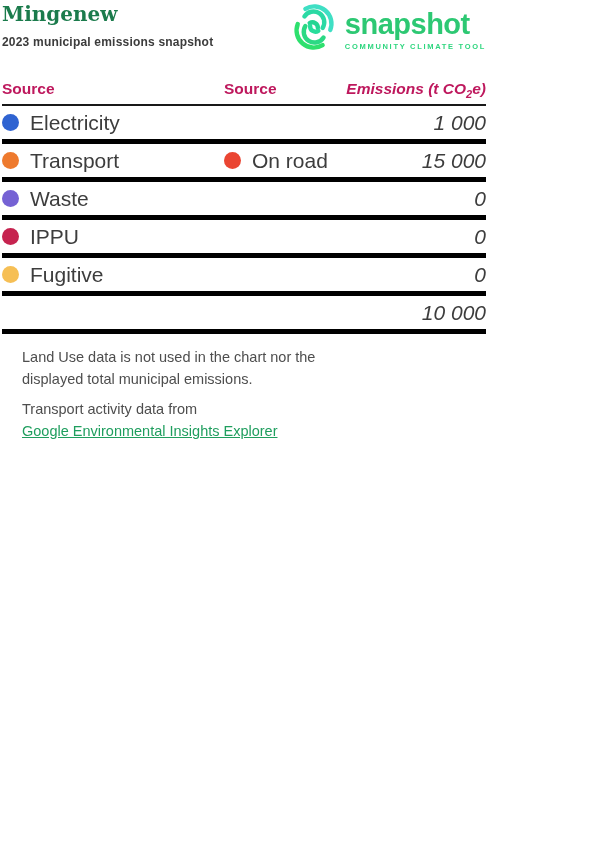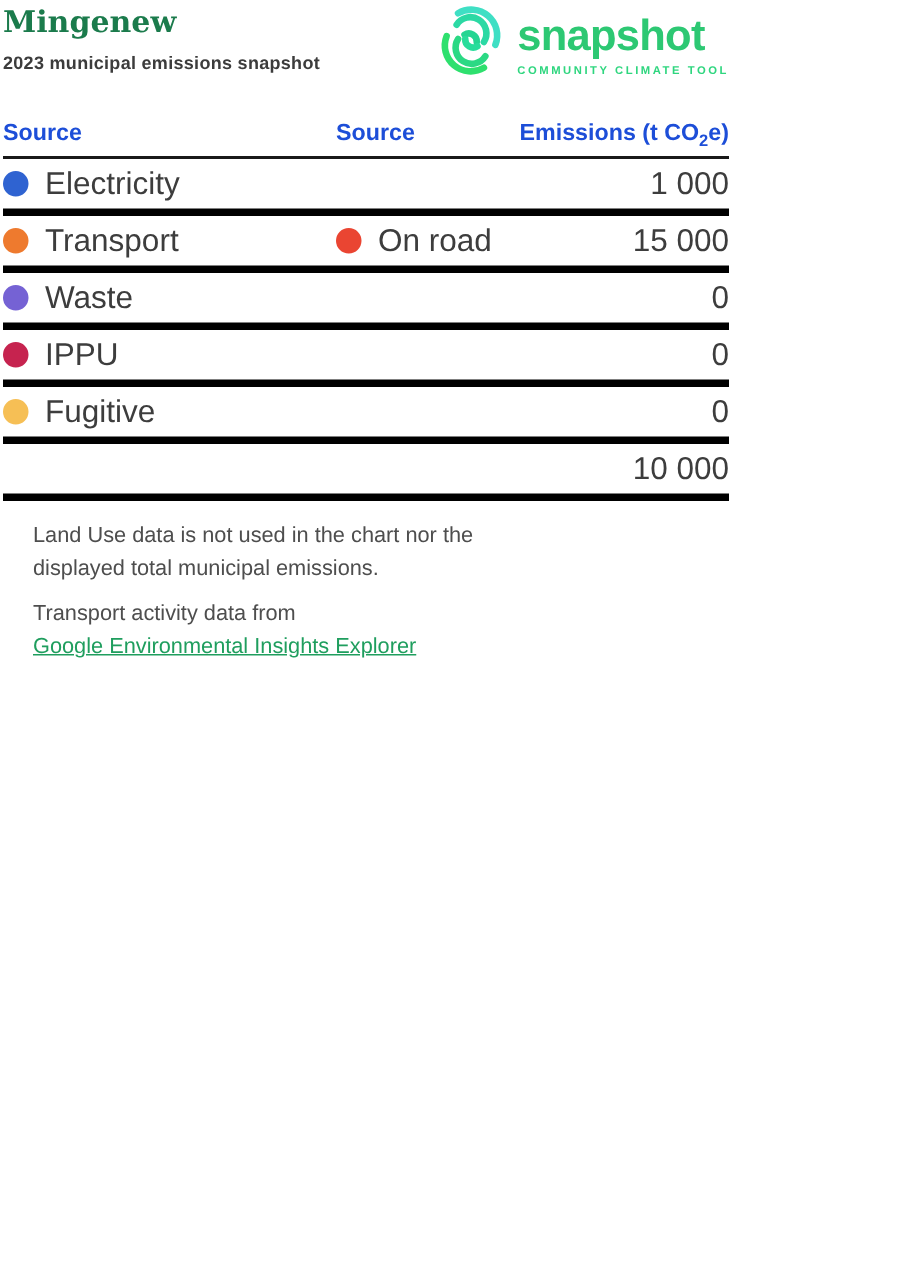--- a/index.html
+++ b/index.html
@@ -34,30 +34,30 @@
   .tagline {
     font-size: 7.5px; font-weight: 700; color: #2fd67f;
     letter-spacing: 1.7px; margin-top: 4px; white-space: nowrap;
   }
 
   
   .table { margin-top: 22px; }
   .thead {
     display: flex; align-items: center; height: 32px;
     border-bottom: 2px solid #191919;
-    font-weight: 700; font-size: 15.5px; color: #1d4ed8; margin-top: 12px;
+    font-weight: 700; font-size: 15.5px; color: #be185d; margin-top: 12px;
   }
   .row {
     display: flex; align-items: center; height: 38px;
     border-bottom: 5px solid #000000;
     font-size: 21px; color: #3d3d3d;
   }
   .c-source { width: 222px; display: flex; align-items: center; }
   .c-sector { flex: 1; display: flex; align-items: center; }
-  .c-value  { margin-left: auto; text-align: center; white-space: nowrap; }
+  .c-value  { margin-left: auto; text-align: center; white-space: nowrap; font-style: italic; }
   .dot {
     width: 17px; height: 17px; border-radius: 50%;
     margin-right: 11px; flex: none; display: inline-block;
   }
   .muted { color: #a8a8a8; }
   .thead sub { font-size: 11px; line-height: 0; }
 
   
   .notes { margin-top: 12px; font-size: 14.5px; color: #4e4e4e; line-height: 22px; margin-left: 20px; }
   .note-landuse { max-width: 310px; }

